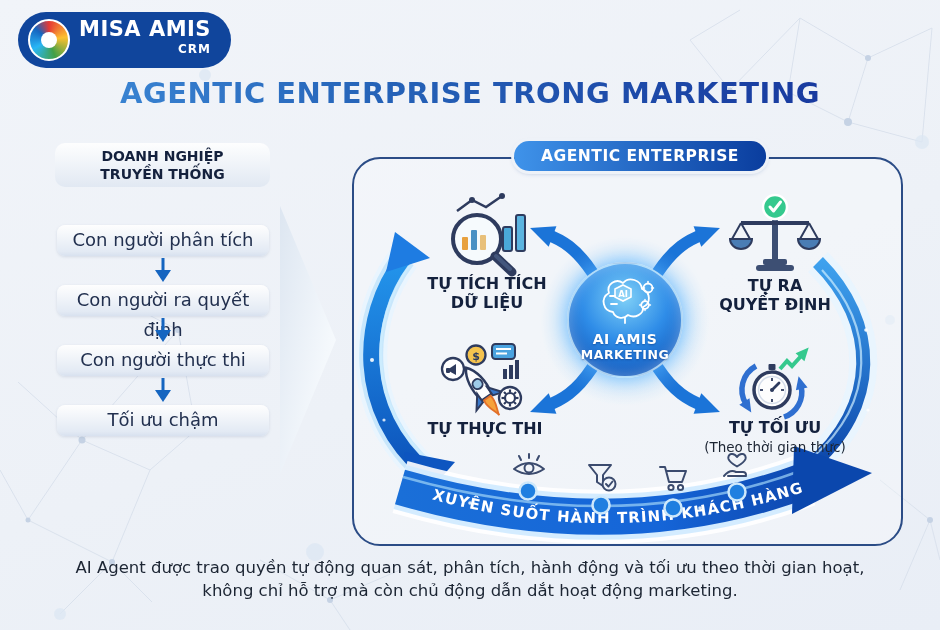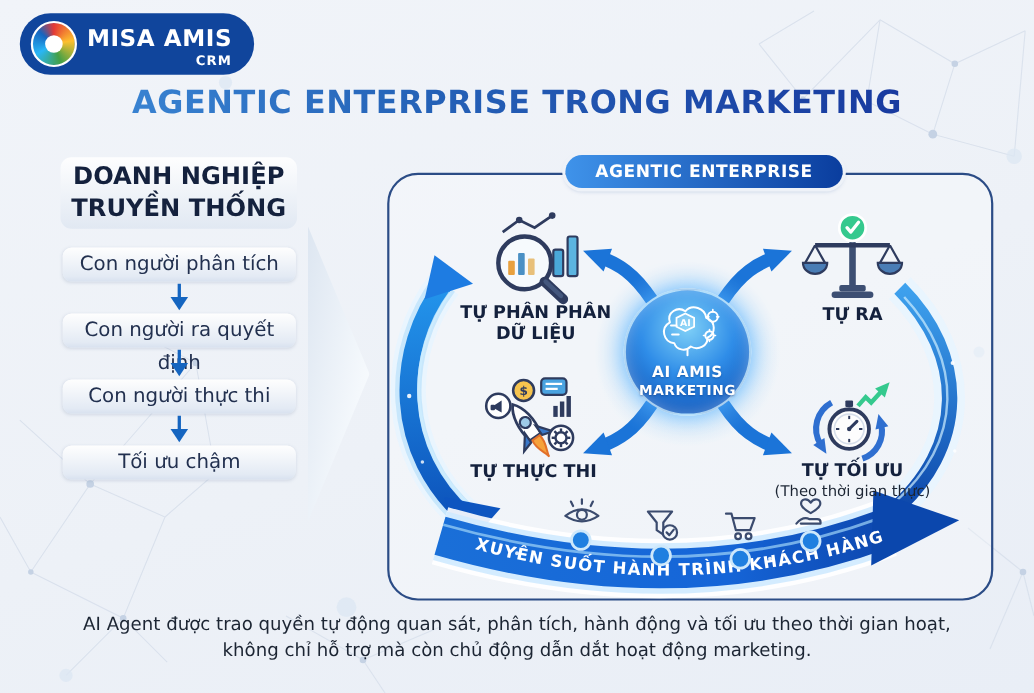--- a/index.html
+++ b/index.html
@@ -6,21 +6,21 @@
   body { font-family:"DejaVu Sans","Liberation Sans",sans-serif; }
   .canvas {
     position:relative; width:940px; height:630px; overflow:hidden;
     background:linear-gradient(160deg,#f1f4f9 0%,#edf1f7 55%,#e9eef6 100%);
   }
   .abs { position:absolute; }
 
   
   .logo-pill {
     left:18px; top:12px; height:56px; padding:7px 20px 7px 10px;
-    background:#10459c; border-radius:30px; display:flex; align-items:flex-end; gap:9px;
+    background:#10459c; border-radius:30px; display:flex; align-items:flex-start; gap:9px;
   }
   .logo-swirl {
     width:42px; height:42px; border-radius:50%;
     background:conic-gradient(#e53935 0deg,#fdc02f 80deg,#43a047 160deg,#29b6f6 240deg,#1565c0 310deg,#e53935 360deg);
     position:relative; border:2px solid #fff;
   }
   .logo-swirl::after {
     content:""; position:absolute; left:50%; top:50%; width:16px; height:16px;
     transform:translate(-50%,-50%); background:#fff; border-radius:50%;
   }
@@ -33,21 +33,21 @@
     left:0; top:76px; width:100%; text-align:center;
     font-size:29px; font-weight:bold; letter-spacing:.5px;
     color:#1d449f;
     background:linear-gradient(90deg,#3e8bd8 5%,#2563b8 40%,#16339b 95%);
     -webkit-background-clip:text; background-clip:text; -webkit-text-fill-color:transparent;
   }
 
   
   .trad-heading {
     left:55px; top:143px; width:215px; text-align:center;
-    font-size:22px; font-weight:bold; color:#14213d; line-height:1.3;
+    font-size:14px; font-weight:bold; color:#14213d; line-height:1.3;
     background:linear-gradient(180deg,rgba(255,255,255,.9),rgba(219,228,240,.7));
     border-radius:10px; padding:4px 0;
   }
   .step-pill {
     left:57px; width:212px; height:31px; text-align:center;
     font-size:18px; color:#22304f; line-height:30px;
     background:linear-gradient(180deg,#fefefe 0%,#e3eaf4 85%,#d8e1ef 100%);
     border-radius:8px; box-shadow:0 1px 3px rgba(90,110,150,.18);
   }
   .step-arrow { left:152px; width:22px; height:26px; }
@@ -378,25 +378,26 @@
         </g>
       </g>
       <polygon points="-2,-17 6,-13 6,-5 -2,-1 -10,-5 -10,-13" fill="rgba(255,255,255,.15)" stroke="#fff" stroke-width="1.6"></polygon>
       <text x="-2" y="-5.5" font-size="8.5" font-weight="bold" fill="#fff" text-anchor="middle">AI</text>
     </svg>
     <span class="ai-line1">AI AMIS</span>
     <span class="ai-line2">MARKETING</span>
   </div>
 
   <div class="abs q-label" style="left:402px;top:275px;width:170px">
-    <span class="l1">TỰ PHÂN PHÂN</span>
+    <span class="l1">TỰ TÍCH TÍCH</span>
     <span class="l2">DỮ LIỆU</span>
   </div>
   <div class="abs q-label" style="left:690px;top:277px;width:170px">
     <span class="l1">TỰ RA</span>
+    <span class="l2">QUYẾT ĐỊNH</span>
   </div>
   <div class="abs q-label" style="left:686px;top:419px;width:178px">
     <span class="l1">TỰ TỐI ƯU</span>
     <span class="l2sub">(Theo thời gian thực)</span>
   </div>
   <div class="abs q-label" style="left:400px;top:420px;width:170px">
     <span class="l1">TỰ THỰC THI</span>
   </div>
 
   <div class="abs caption">

